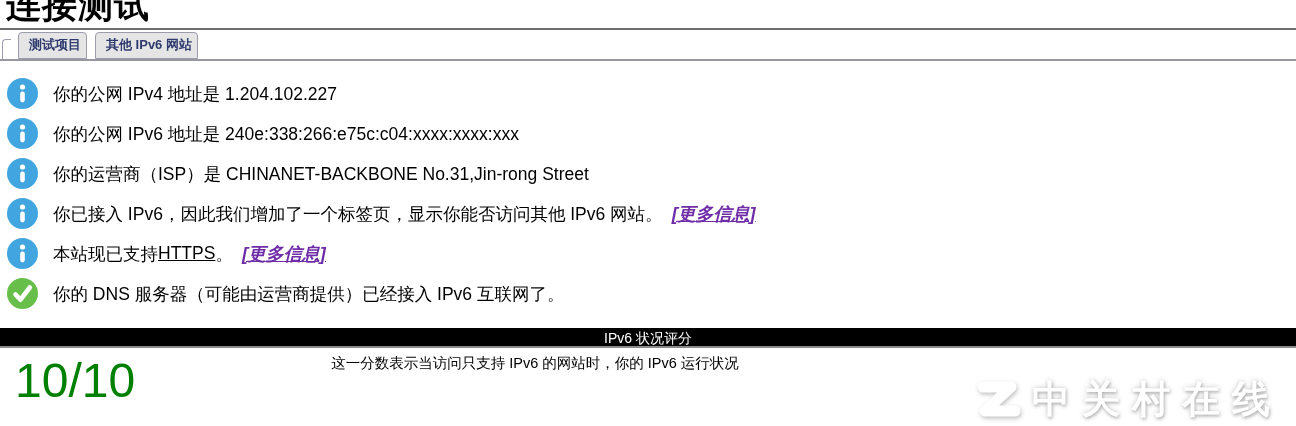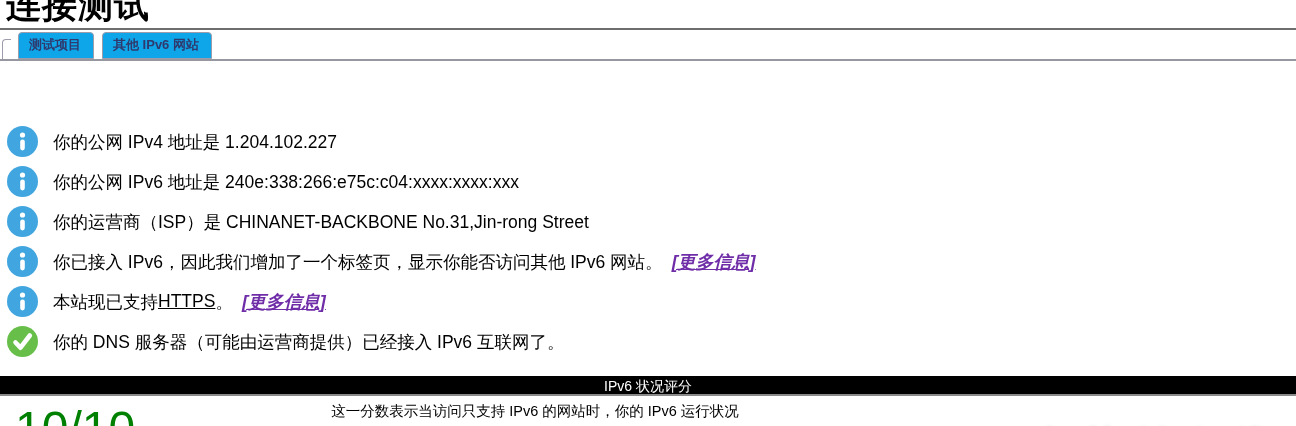--- a/index.html
+++ b/index.html
@@ -26,31 +26,31 @@
     padding: 7px 0 0 2px; height: 31px;
     border-bottom: 2px solid #97979f;
     position: relative;
   }
   .tab-stub {
     width: 9px; height: 20px; margin-right: 7px;
     border-left: 1px solid #9c9cac; border-top: 1px solid #9c9cac;
     border-top-left-radius: 4px; align-self: flex-end;
   }
   .tab {
-    background: #0ea5e9;
+    background: #e5e5e5;
     border: 1px solid #9c9cac;
     border-radius: 4px 4px 0 0;
-    padding: 3px 12px 4px 10px;
+    padding: 3px 5px 4px 10px;
     margin-right: 8px;
     font-size: 13px; font-weight: bold; color: #2f3a6e;
     white-space: nowrap; cursor: pointer;
   }
 
   
-  .results { padding-top: 13px; margin-top: 48px; }
+  .results { padding-top: 13px; }
   .row { display: flex; align-items: center; height: 40px; padding-left: 7px; }
   .row .icon { width: 31px; height: 31px; flex: 0 0 31px; margin-right: 15px; }
   .row .txt { font-size: 17.5px; color: #000; white-space: nowrap; }
   a.inline-link { color: #1155cc; text-decoration: underline; cursor: pointer; }
   a.more-link {
     color: #6f2da8; font-size: 18px; font-style: italic; font-weight: bold;
     text-decoration: underline; margin-left: 9px; cursor: pointer; white-space: nowrap;
   }
 
   

